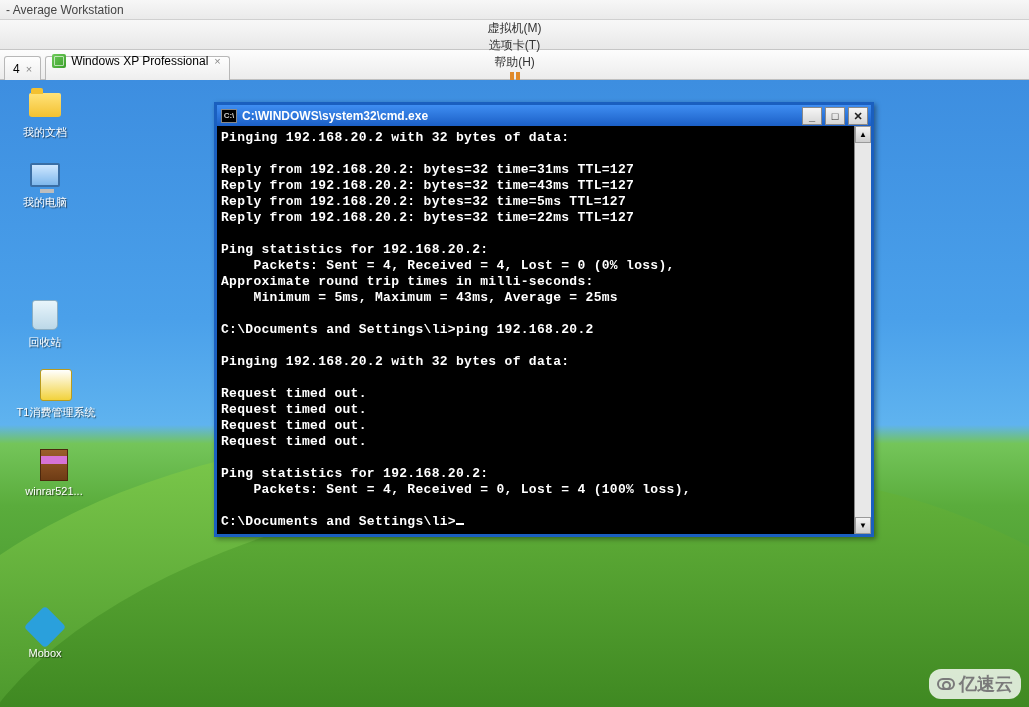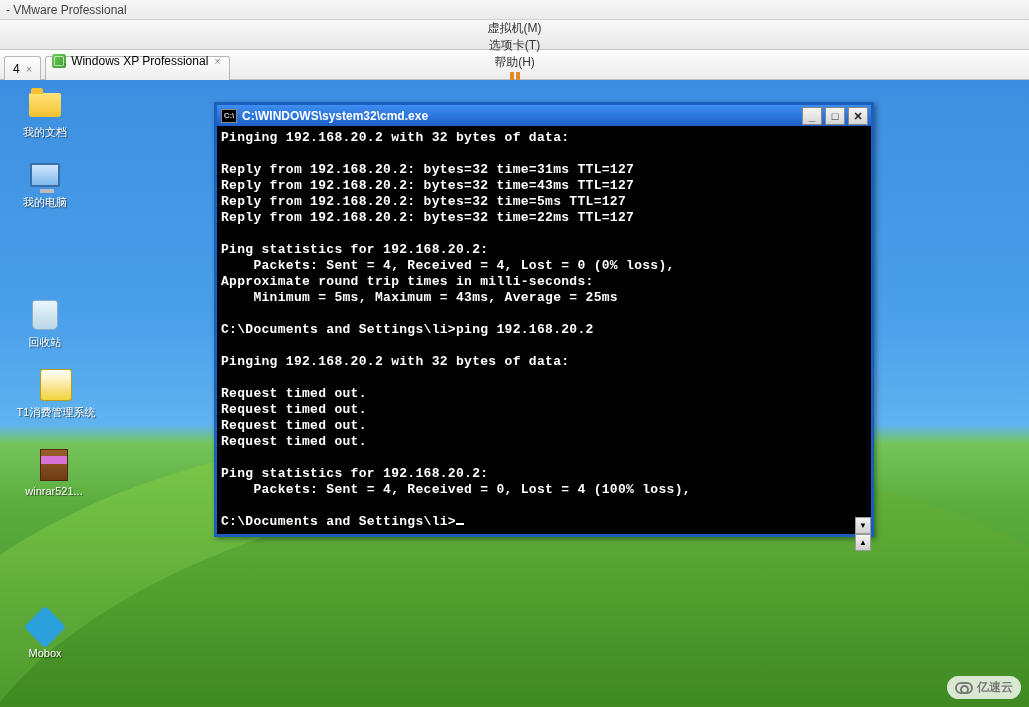--- a/index.html
+++ b/index.html
@@ -39,45 +39,45 @@
 .rar::before{content:"";position:absolute;top:6px;left:0;right:0;height:8px;background:#d673d6;}
 .mobox { width:30px; height:30px; background:#2aa0dc; transform:rotate(45deg); border-radius:4px; }
 
 
 .cmdwin { position:absolute; left:214px; top:22px; width:660px; border:3px solid #1a5fbf; border-top:none; box-shadow:2px 2px 5px rgba(0,0,0,.4); }
 .cmd-title { height:24px; background:linear-gradient(#3f8ef2,#1b5fc6); display:flex; align-items:center; color:#fff; font-size:12px; font-weight:bold; border-top:3px solid #1a5fbf; }
 .cmd-title .cicon { width:16px; height:14px; background:#000; border:1px solid #888; margin:0 5px 0 4px; font-size:8px; color:#ccc; text-align:center; line-height:12px; }
 .cmd-title .spacer { flex:1; }
 .winbtn { width:20px; height:18px; background:linear-gradient(#f6f6f6,#d6d6d6); border:1px solid #888; margin-left:2px; margin-right:1px; font-size:11px; text-align:center; line-height:16px; color:#222; font-weight:bold; }
 .winbtn:last-child { margin-right:3px; }
-.cmd-body { display:flex; background:#000;align-items:flex-end; }
+.cmd-body { display:flex; background:#000; }
 .cmd-text { flex:1; background:#000; color:#fff; font-family:"Consolas","Courier New",monospace; font-size:13px; font-weight:bold; line-height:16px; padding:4px 2px 4px 4px; white-space:pre; height:408px; overflow:hidden; letter-spacing:0.3px; }
 .cmd-scroll { width:17px; background:#eee; position:relative; border-left:1px solid #888; }
 .cmd-scroll .sbtn { position:absolute; left:0; right:0; height:17px; background:linear-gradient(#f4f4f4,#cfcfcf); border:1px solid #9a9a9a; font-size:8px; text-align:center; line-height:15px; }
 .cmd-scroll .up { top:0; }
 .cmd-scroll .down { bottom:0; }
 .cmd-scroll .track { position:absolute; top:17px; bottom:17px; left:0; right:0; background:#e8e8e8; }
 .cursor { display:inline-block; width:8px; height:2px; background:#fff; vertical-align:baseline; animation:blink 1s step-end infinite; }
 @keyframes blink { 50% { opacity:0; } }
 
-.watermark { position:absolute; right:8px; bottom:8px; font-size:12px; color:#7a7a7a; background:rgba(255,255,255,.8); padding:3px 8px; border-radius:12px; display:flex; align-items:center; gap:4px; font-weight:bold;}
+.watermark { position:absolute; right:8px; bottom:8px; font-size:18px; color:#7a7a7a; background:rgba(255,255,255,.8); padding:3px 8px; border-radius:12px; display:flex; align-items:center; gap:4px; font-weight:bold;}
 .wm-ico { width:18px; height:12px; border:2px solid #7a7a7a; border-radius:6px; position:relative; }
 .wm-ico::after{content:"";position:absolute;left:3px;top:1px;width:5px;height:5px;border:2px solid #7a7a7a;border-radius:50%;}
 
 .mini-icon{width:14px;height:12px;border:1px solid #888;display:inline-block;background:linear-gradient(#fff,#d6e6f6);}
 .sq{width:10px;height:10px;border:1px solid #777;}
 .clk{width:12px;height:12px;border:1px solid #777;border-radius:50%;position:relative;}
 .clk::after{content:"";position:absolute;left:5px;top:2px;width:1px;height:4px;background:#777;}
 .clk::before{content:"";position:absolute;left:5px;top:5px;width:3px;height:1px;background:#777;}
 </style>
 </head>
 <body>
 
 <div class="vm-titlebar">
-  <span>- VMware Professional</span>
+  <span>- Average Workstation</span>
 </div>
 
 <div class="vm-menubar">
   <div class="mitem">虚拟机(M)</div>
   <div class="mitem">选项卡(T)</div>
   <div class="mitem">帮助(H)</div>
   <div class="sep"></div>
   <div class="tbtn">
       <div class="pause-icon">
         <span></span>

